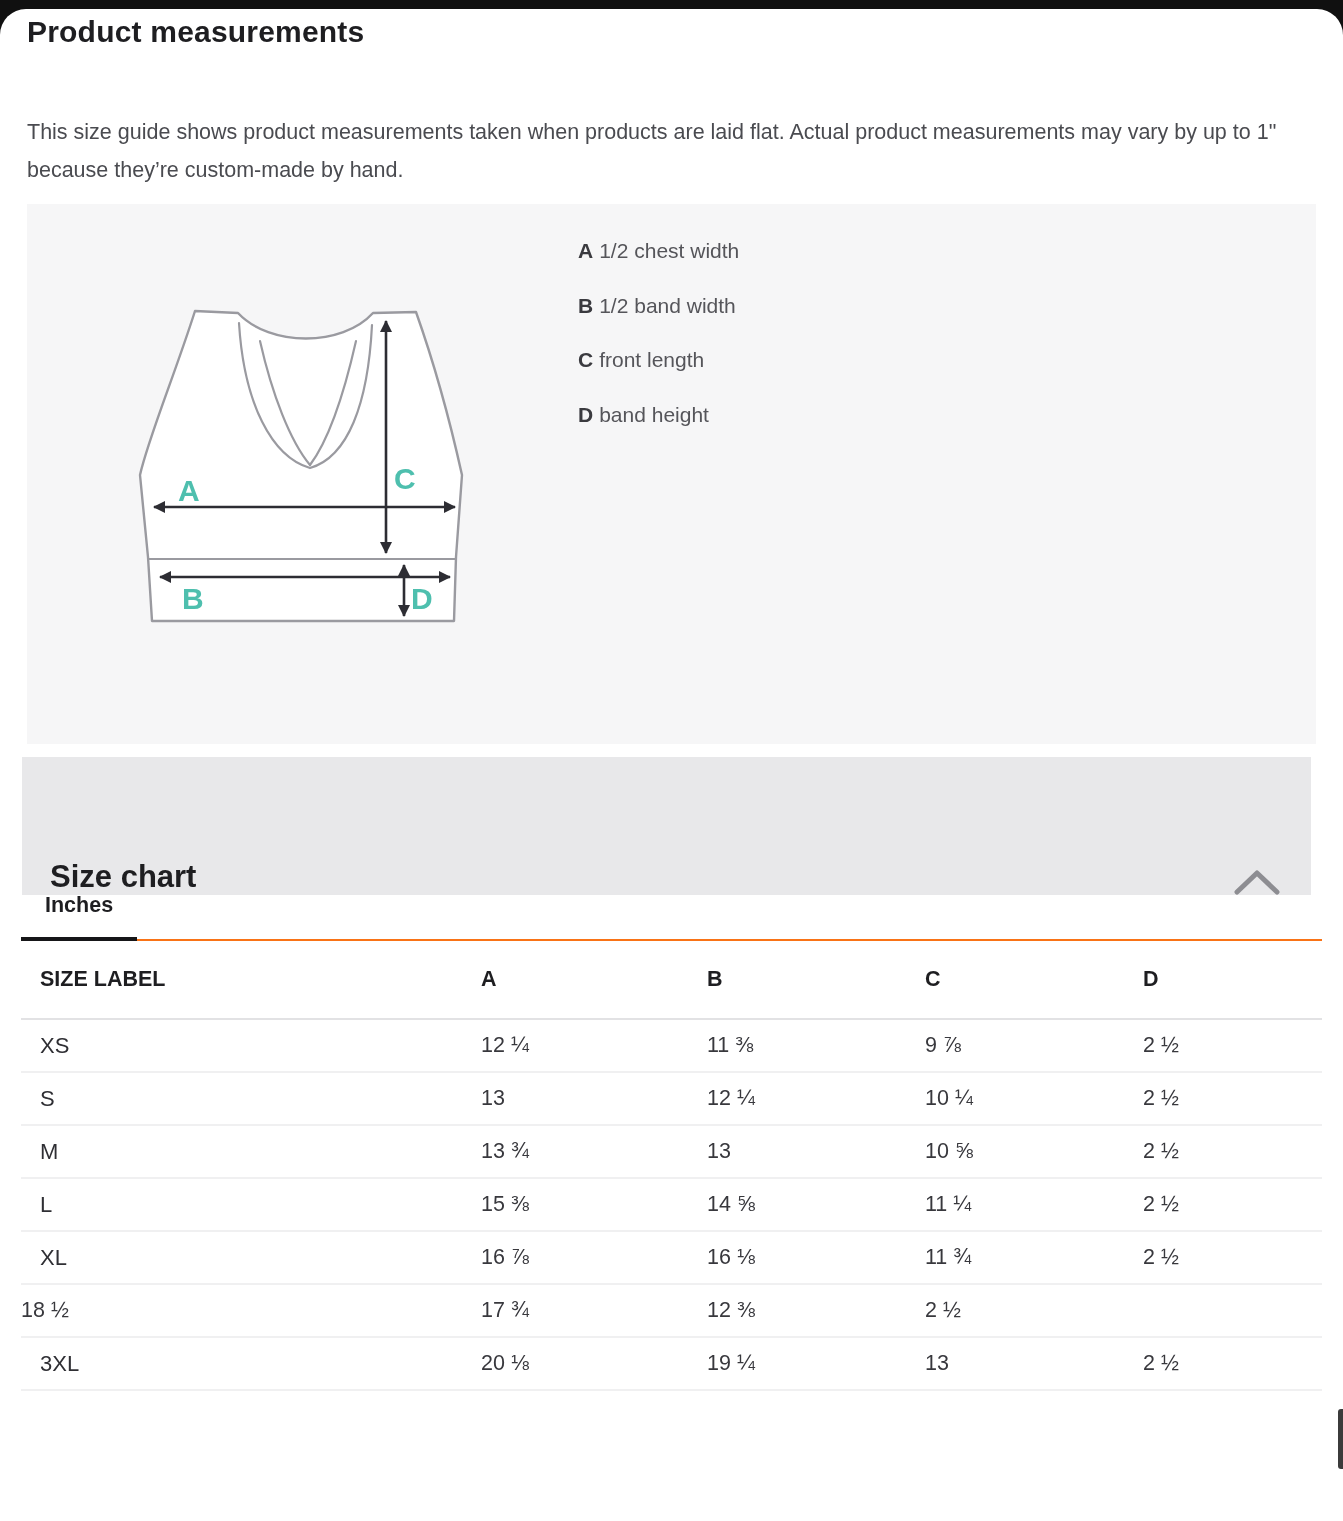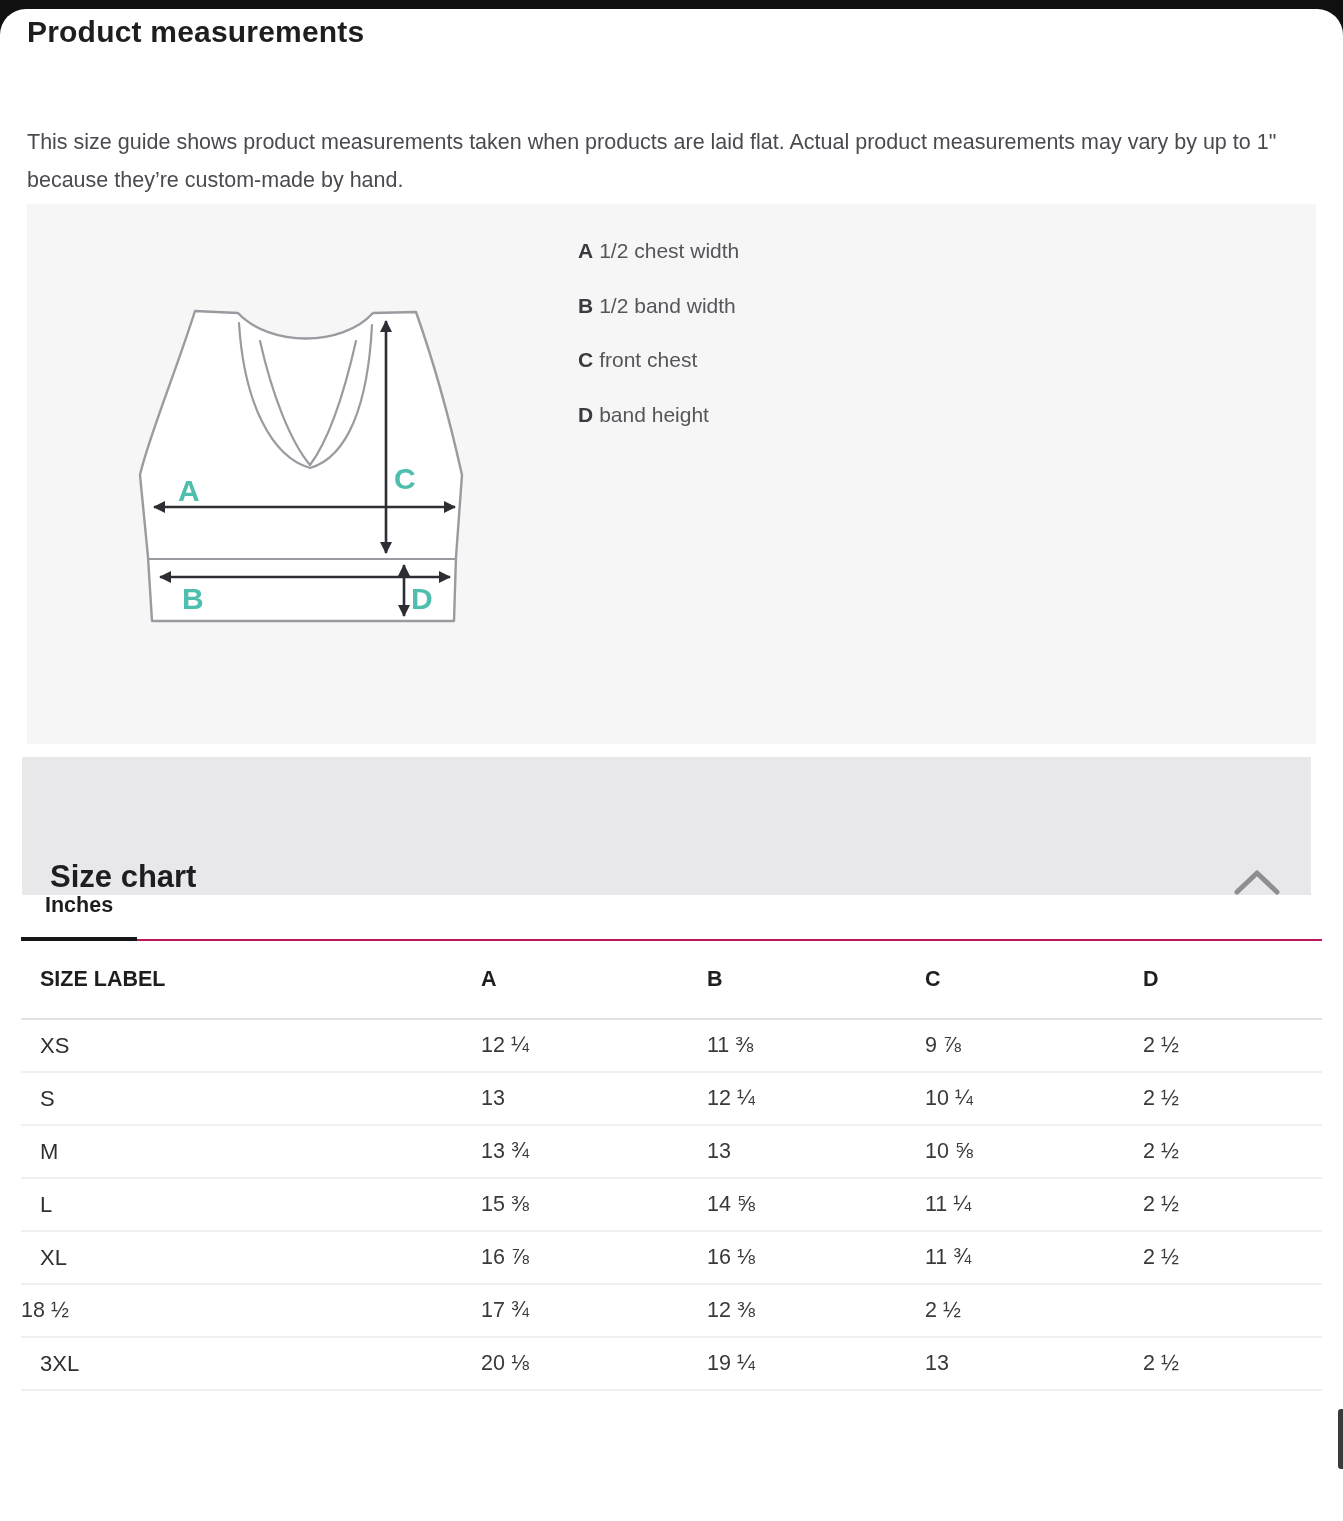--- a/index.html
+++ b/index.html
@@ -7,42 +7,42 @@
   body { font-family:"Liberation Sans", sans-serif; }
   .card {
     position:relative; width:1343px; height:1521px; background:#ffffff;
     border-radius:26px 26px 0 0; overflow:hidden; margin:9px auto;
   }
   .page-title {
     position:absolute; left:27px; top:6px;
     font-size:30px; font-weight:700; color:#1e1e21; letter-spacing:.2px;
   }
   .page-desc {
-    position:absolute; left:27px; top:114px; width:1295px;
+    position:absolute; left:27px; top:104px; width:1295px;
     font-size:21.5px; line-height:38px; color:#4a4b50;
   }
   .diagram-panel {
     position:absolute; left:27px; top:195px; width:1289px; height:540px;
     background:#f6f6f7;
   }
   .bra-svg { position:absolute; left:93px; top:85px; }
   .legend { position:absolute; left:551px; top:36px; }
   .legend-item { font-size:21px; line-height:22px; margin-bottom:32.5px; color:#55555a; }
   .legend-item b { color:#3a3a3f; font-weight:700; margin-right:6px; }
 
   .size-bar {
     position:absolute; left:22px; top:748px; width:1289px; height:138px;
     background:#e8e8ea; display:flex; align-items:flex-end; justify-content:space-between;
     padding:0 30px 0 28px; cursor:pointer;
   }
   .size-bar-title { font-size:31px; font-weight:700; color:#1e1e21; }
 
   .tabs {
     position:absolute; left:21px; top:862px; width:1301px; height:70px;
-    display:flex; border-bottom:2px solid #be185d;
+    display:flex; border-bottom:2px solid #f97316;
   }
   .tab {
     position:relative; display:flex; align-items:center; padding:0 24px;
     font-size:21.5px; color:#77787d; cursor:pointer;
   }
   .tab.active { color:#1e1e21; font-weight:700; }
   .tab.active::after {
     content:""; position:absolute; left:0; right:0; bottom:-2px; height:4px; background:#161618;
   }
   .tab.secondary { margin-left:10px; }
@@ -106,21 +106,21 @@
     </svg>
 
     <div class="legend">
       <div class="legend-item">
         <b>A</b><span>1/2 chest width</span>
       </div>
       <div class="legend-item">
         <b>B</b><span>1/2 band width</span>
       </div>
       <div class="legend-item">
-        <b>C</b><span>front chest</span>
+        <b>C</b><span>front length</span>
       </div>
       <div class="legend-item">
         <b>D</b><span>band height</span>
       </div>
     </div>
   </div>
 
   <div class="size-bar">
     <div class="size-bar-title">Size chart</div>
     <svg width="48" height="26" viewBox="0 0 48 26">

